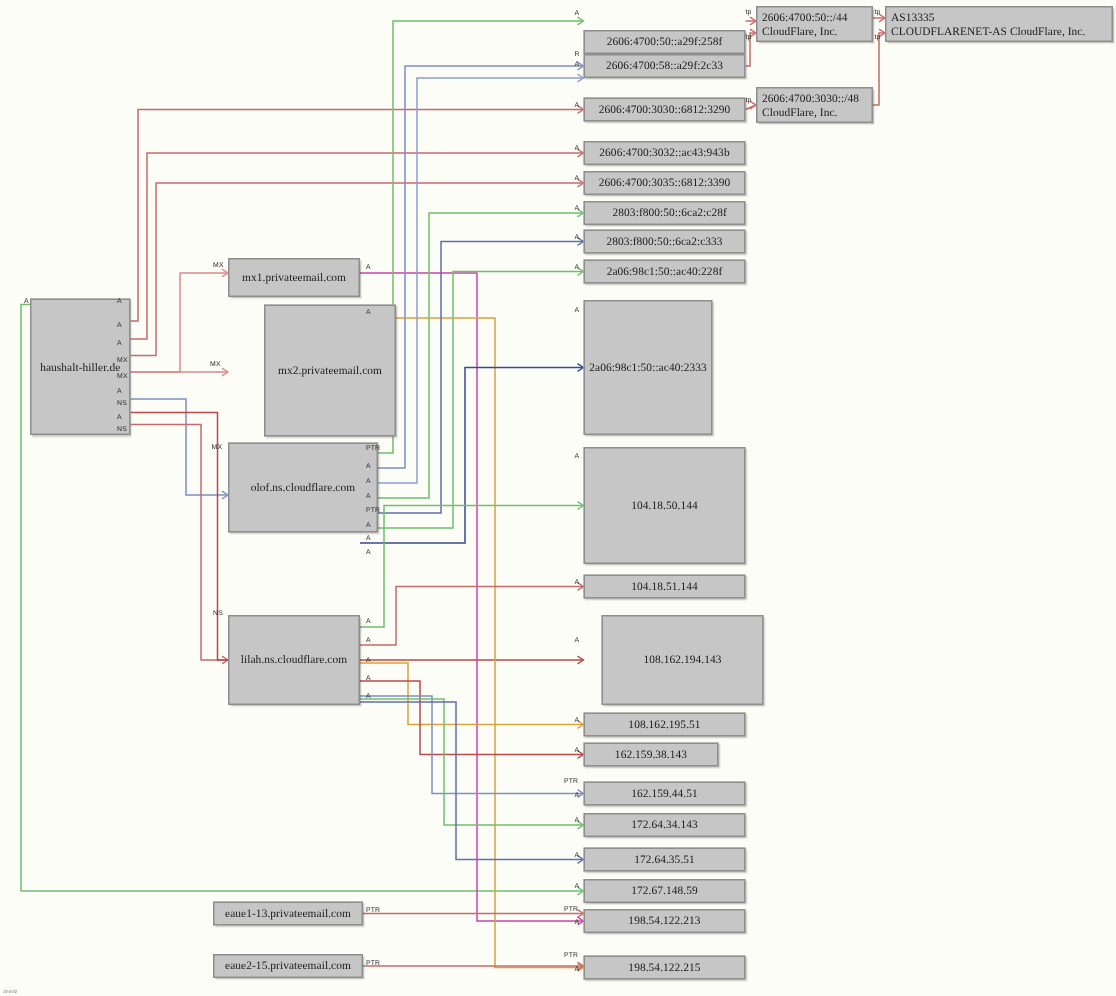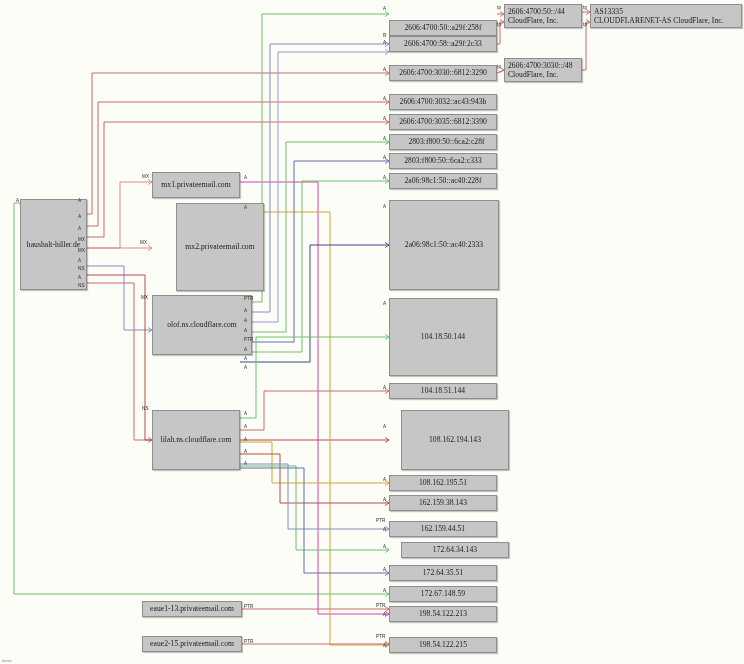--- a/index.html
+++ b/index.html
@@ -176,42 +176,42 @@
       </div>
       <div class="node" style="left: 389px; top: 134px; width: 108px; height: 16px; padding-left: 10px;">
         <span>2803:f800:50::6ca2:c28f</span>
       </div>
       <div class="node" style="left: 389px; top: 153px; width: 108px; height: 16px;">
         <span>2803:f800:50::6ca2:c333</span>
       </div>
       <div class="node" style="left: 389px; top: 173px; width: 108px; height: 16px;">
         <span>2a06:98c1:50::ac40:228f</span>
       </div>
-      <div class="node" style="left: 389px; top: 200px; width: 110px; height: 90px; text-align: center;">
+      <div class="node" style="left: 389px; top: 200px; width: 86px; height: 90px; text-align: center;">
         <span>2a06:98c1:50::ac40:2333</span>
       </div>
       <div class="node" style="left: 389px; top: 298px; width: 108px; height: 78px;">
         <span>104.18.50.144</span>
       </div>
       <div class="node" style="left: 389px; top: 383px; width: 108px; height: 16px;">
         <span>104.18.51.144</span>
       </div>
       <div class="node" style="left: 389px; top: 410px; width: 108px; height: 60px; margin-left: 12px;">
         <span>108.162.194.143</span>
       </div>
       <div class="node" style="left: 389px; top: 475px; width: 108px; height: 16px;">
         <span>108.162.195.51</span>
       </div>
-      <div class="node" style="left: 389px; top: 495px; width: 108px; height: 16px;">
+      <div class="node" style="left: 389px; top: 495px; width: 90px; height: 16px;">
         <span>162.159.38.143</span>
       </div>
       <div class="node" style="left: 389px; top: 521px; width: 108px; height: 16px;">
         <span>162.159.44.51</span>
       </div>
-      <div class="node" style="left: 389px; top: 542px; width: 108px; height: 16px; margin-left: 12px;">
+      <div class="node" style="left: 389px; top: 542px; width: 108px; height: 16px;">
         <span>172.64.34.143</span>
       </div>
       <div class="node" style="left: 389px; top: 565px; width: 108px; height: 16px;">
         <span>172.64.35.51</span>
       </div>
       <div class="node" style="left: 389px; top: 586px; width: 108px; height: 16px;">
         <span>172.67.148.59</span>
       </div>
       <div class="node" style="left: 389px; top: 606px; width: 108px; height: 16px; justify-content: center;">
         <span>198.54.122.213</span>

